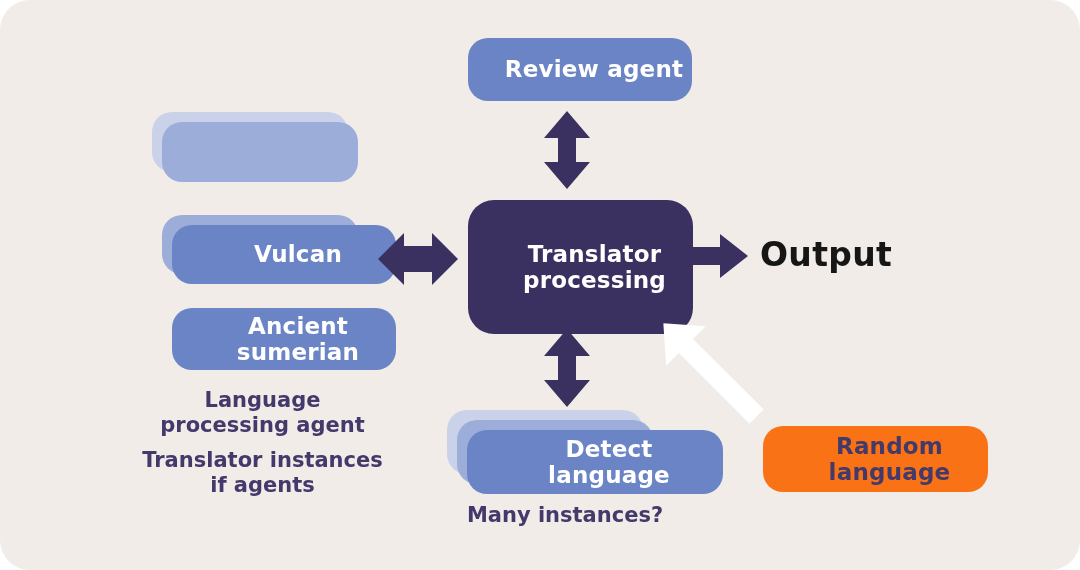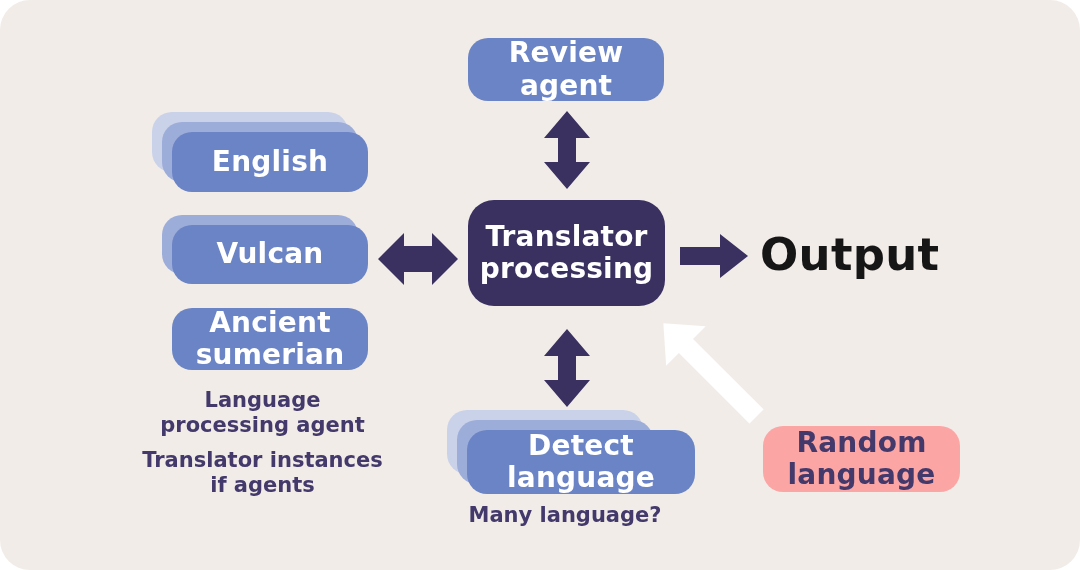--- a/index.html
+++ b/index.html
@@ -18,54 +18,55 @@
   }
   .node {
     position: absolute;
     background: #6b84c5;
     border-radius: 20px;
     display: flex;
     flex-direction: column;
     align-items: center;
     justify-content: center;
     color: #ffffff;
-    font-size: 28px;
+    font-size: 23px;
     font-weight: 600;
     line-height: 1.15;
     text-align: center;
     letter-spacing: 0.2px;
+    padding-left: 28px;
   }
   .layer {
     position: absolute;
     border-radius: 20px;
   }
   .layer.mid   { background: #9dadd9; }
   .layer.light { background: #c9d2e9; }
   .node.dark {
     background: #3a3161;
     border-radius: 26px;
   }
   .node.white {
-    background: #fca5a5;
+    background: #f97316;
     color: #43396b;
   }
   .caption {
     position: absolute;
     color: #43396b;
     font-size: 21px;
     font-weight: 600;
     line-height: 1.18;
     text-align: center;
   }
   .output-label {
     position: absolute;
     left: 760px;
     top: 233px;
     color: #161616;
-    font-size: 45px;
+    font-size: 33px;
     font-weight: 700;
     line-height: 44px;
     letter-spacing: 0.3px;
   }
   .arrow { position: absolute; }
   .arrow svg { display: block; }
   .arrow-diagonal {
     transform: rotate(-45deg);
     transform-origin: center center;
   }
@@ -81,41 +82,38 @@
   </div>
 
   <div class="arrow" style="left:544px; top:111px;">
     <svg width="46" height="78" viewBox="0 0 46 78">
       <path d="M23 0 L46 27 L32 27 L32 51 L46 51 L23 78 L0 51 L14 51 L14 27 L0 27 Z" fill="#3a3161"></path>
     </svg>
   </div>
 
   <div class="layer light" style="left:152px; top:112px; width:196px; height:60px;"></div>
   <div class="layer mid" style="left:162px; top:122px; width:196px; height:60px;"></div>
-  <div class="node" style="left:172px; top:132px; width:196px; height:60px;">
-    <span class="line">English</span>
-  </div>
 
   <div class="layer mid" style="left:162px; top:215px; width:196px; height:59px;"></div>
   <div class="node" style="left:172px; top:308px; width:196px; height:62px;">
     <span class="line">Ancient</span>
     <span class="line">sumerian</span>
   </div>
 
   <div class="node" style="left:172px; top:225px; width:196px; height:59px;">
     <span class="line">Vulcan</span>
   </div>
 
   <div class="arrow" style="left:378px; top:233px;">
     <svg width="80" height="52" viewBox="0 0 80 52">
       <path d="M0 26 L26 0 L26 13 L54 13 L54 0 L80 26 L54 52 L54 39 L26 39 L26 52 Z" fill="#3a3161"></path>
     </svg>
   </div>
 
-  <div class="node dark" style="left:468px; top:200px; width:197px; height:106px;">
+  <div class="node dark" style="left:468px; top:200px; width:197px; height:134px;">
     <span class="line">Translator</span>
     <span class="line">processing</span>
   </div>
 
   <div class="arrow" style="left:680px; top:234px;">
     <svg width="68" height="44" viewBox="0 0 68 44">
       <path d="M0 13 L40 13 L40 0 L68 22 L40 44 L40 31 L0 31 Z" fill="#3a3161"></path>
     </svg>
   </div>
 
@@ -136,21 +134,21 @@
     <span class="line">if agents</span>
   </div>
 
   <div class="layer light" style="left:447px; top:410px; width:196px; height:64px;"></div>
   <div class="layer mid" style="left:457px; top:420px; width:196px; height:64px;"></div>
   <div class="node" style="left:467px; top:430px; width:228px; height:64px;">
     <span class="line">Detect</span>
     <span class="line">language</span>
   </div>
 
-  <div class="caption" style="left:440px; top:503px; width:250px;">Many language?</div>
+  <div class="caption" style="left:440px; top:503px; width:250px;">Many instances?</div>
 
   <div class="arrow arrow-diagonal" style="left:682px; top:304px;">
     <svg width="56" height="132" viewBox="0 0 56 132">
       <path d="M28 0 L56 32 L38 32 L38 132 L18 132 L18 32 L0 32 Z" fill="#ffffff"></path>
     </svg>
   </div>
 
   <div class="node white" style="left:763px; top:426px; width:197px; height:66px;">
     <span class="line">Random</span>
     <span class="line">language</span>

